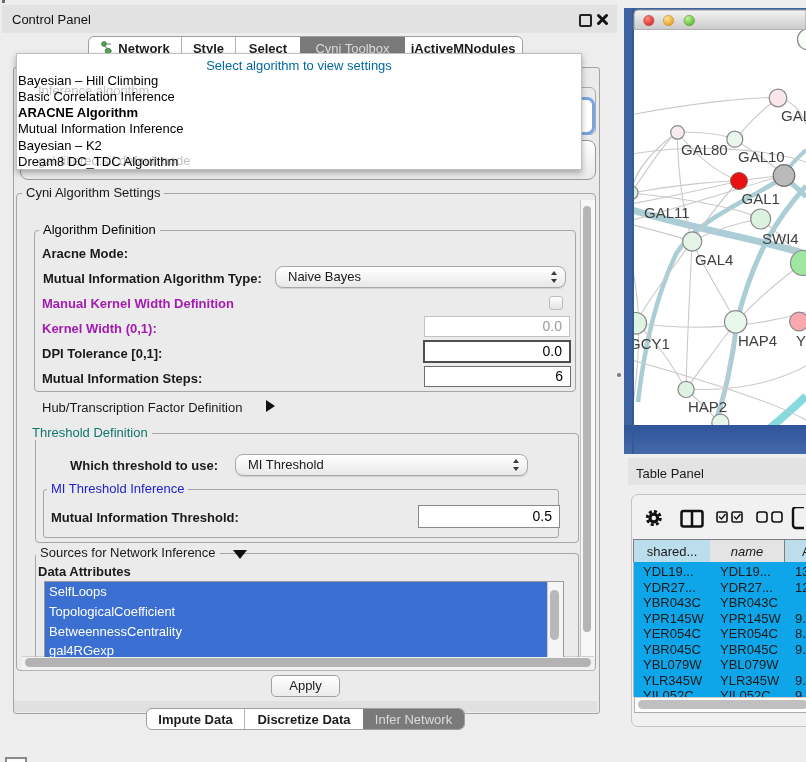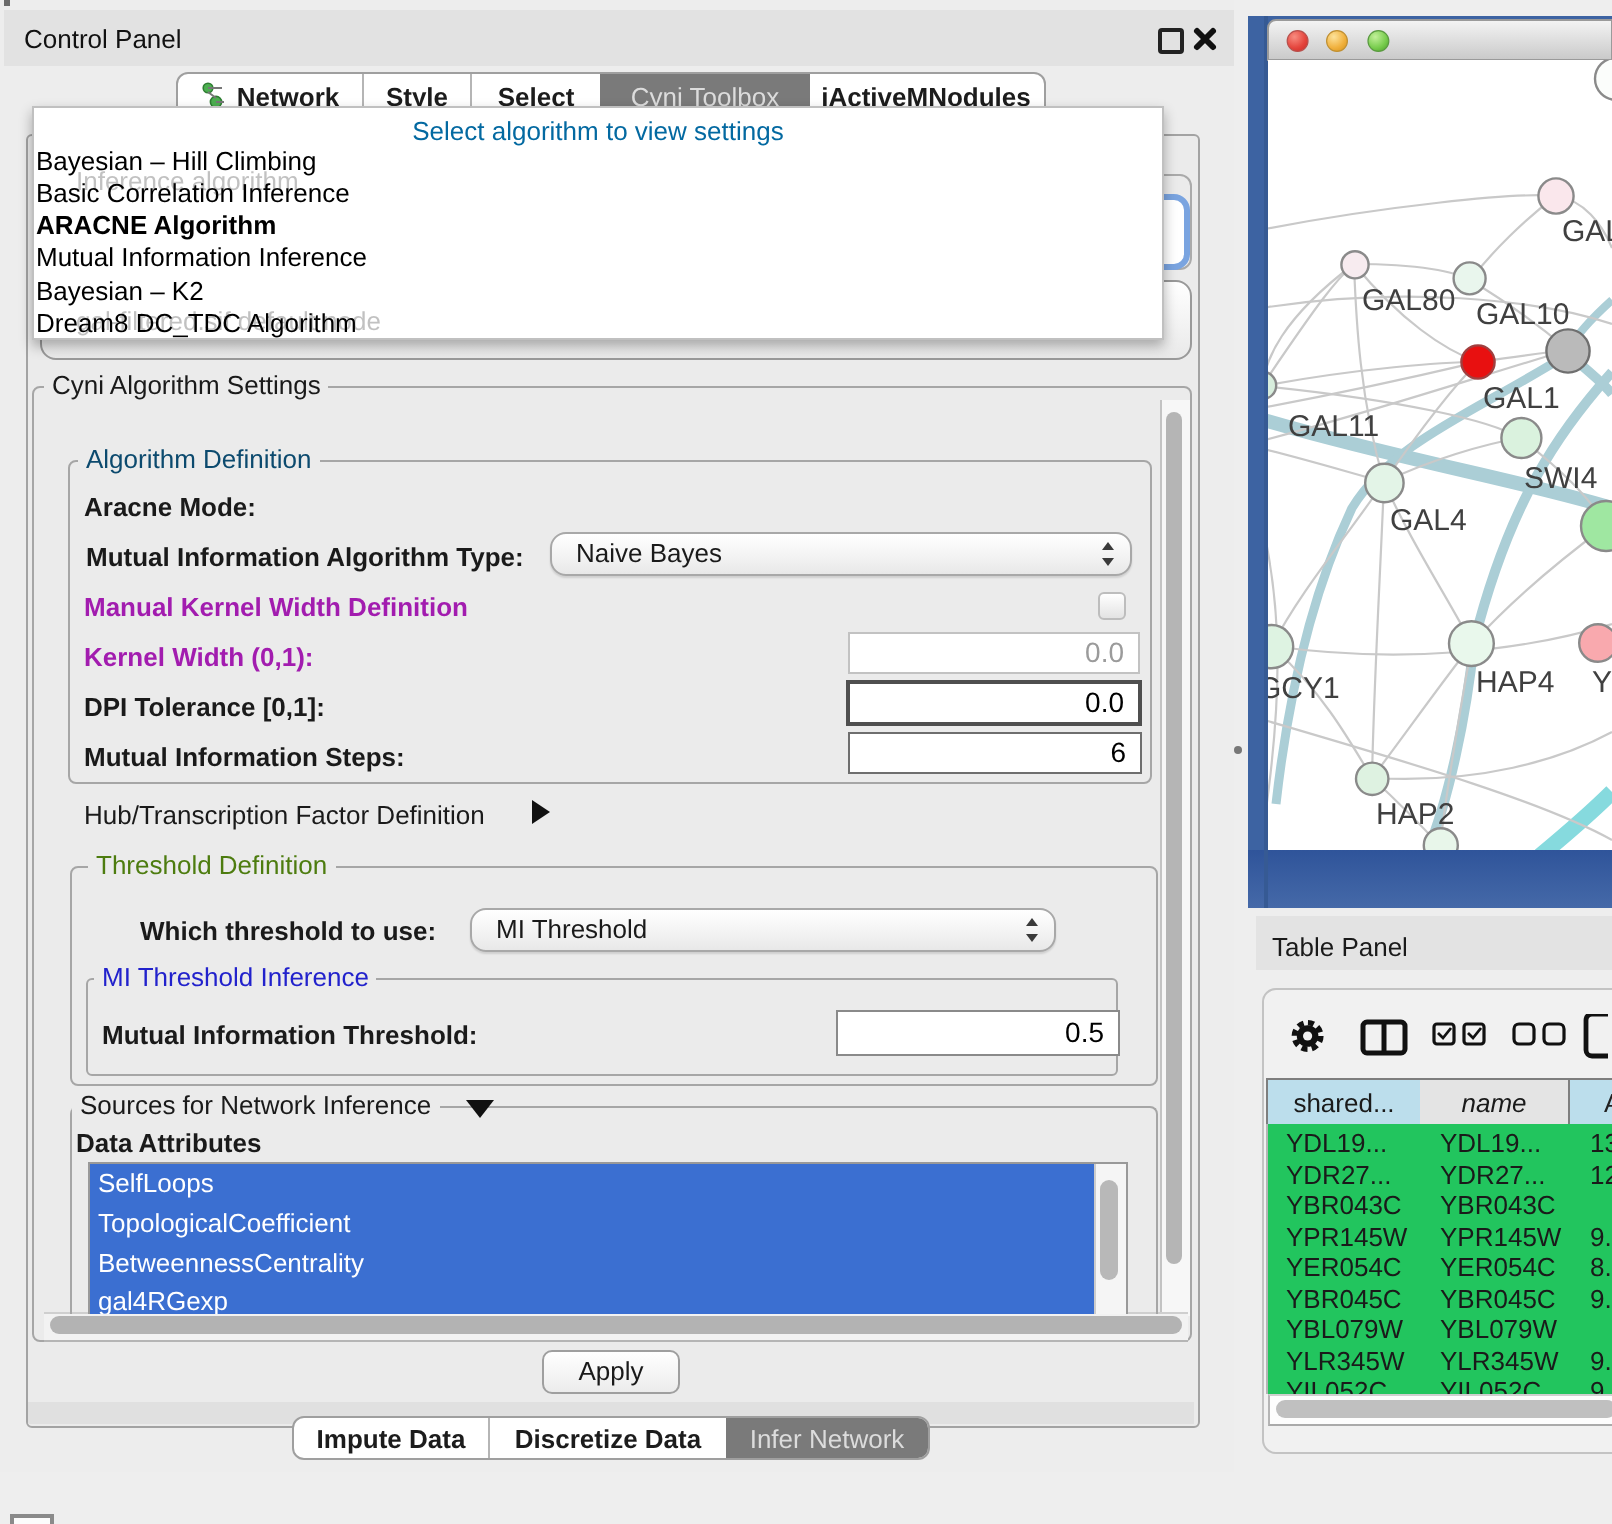--- a/index.html
+++ b/index.html
@@ -61,42 +61,42 @@
 
   <div class="group" style="left:16px;top:193px;width:578px;height:476px;"></div>
   <div class="gtitle" style="left:22px;top:186px;">Cyni Algorithm Settings</div>
 
   <div class="abs" style="left:580px;top:200px;width:14px;height:458px;background:#f7f7f7;border-left:1px solid #c3c3c3;"></div>
   <div class="abs" style="left:583px;top:206px;width:8px;height:426px;background:#b5b5b5;border-radius:4px;"></div>
   <div class="abs" style="left:22px;top:656px;width:572px;height:13px;background:#f2f2f2;border-top:1px solid #cfcfcf;border-bottom:1px solid #b5b5b5;"></div>
   <div class="abs" style="left:25px;top:658px;width:566px;height:9px;background:#b3b3b3;border-radius:5px;"></div>
 
   <div class="group" style="left:34px;top:230px;width:540px;height:160px;"></div>
-  <div class="gtitle" style="left:39px;top:223px;color:#0c4a6e;">Algorithm Definition</div>
+  <div class="gtitle" style="left:39px;top:223px;color:#000000;">Algorithm Definition</div>
 
   <div class="abs lbl b" style="left:42px;top:246px;">Aracne Mode:</div>
   <div class="abs lbl b" style="left:43px;top:271px;">Mutual Information Algorithm Type:</div>
   <div class="combo" style="left:275px;top:266px;width:289px;height:20px;">
     <div class="ctext">Naive Bayes</div>
       <div class="arrows"></div>
   </div>
   <div class="abs lbl b gray" style="left:42px;top:296px;">Manual Kernel Width Definition</div>
   <div class="abs" style="left:549px;top:296px;width:12px;height:12px;border:1px solid #bdbdbd;border-radius:3px;background:linear-gradient(#ffffff,#e3e3e3);"></div>
   <div class="abs lbl b gray" style="left:42px;top:321px;">Kernel Width (0,1):</div>
   <div class="tfield" style="left:424px;top:316px;width:137px;height:19px;border:1px solid #c2c2c2;color:#9b9b9b;">0.0</div>
   <div class="abs lbl b" style="left:42px;top:346px;">DPI Tolerance [0,1]:</div>
   <div class="tfield" style="left:423px;top:340px;width:137px;height:19px;border:2px solid #4f4f4f;color:#000;">0.0</div>
   <div class="abs lbl b" style="left:42px;top:371px;">Mutual Information Steps:</div>
   <div class="tfield" style="left:424px;top:366px;width:138px;height:19px;border:1px solid #6e6e6e;color:#000;">6</div>
 
   <div class="abs lbl" style="left:42px;top:400px;">Hub/Transcription Factor Definition</div>
   <div class="abs" style="left:266px;top:400px;width:0;height:0;border-top:6px solid transparent;border-bottom:6px solid transparent;border-left:9px solid #111;"></div>
 
   <div class="group" style="left:35px;top:433px;width:542px;height:108px;"></div>
-  <div class="gtitle" style="left:44px;top:426px;color:#4d7c0f;">Threshold Definition</div>
+  <div class="gtitle" style="left:28px;top:426px;color:#0f766e;">Threshold Definition</div>
   <div class="abs lbl b" style="left:70px;top:458px;">Which threshold to use:</div>
   <div class="combo" style="left:235px;top:454px;width:291px;height:20px;">
     <div class="ctext">MI Threshold</div>
       <div class="arrows"></div>
   </div>
   <div class="group" style="left:43px;top:489px;width:514px;height:47px;border-radius:3px;"></div>
   <div class="gtitle" style="left:47px;top:482px;color:#2222cc;">MI Threshold Inference</div>
   <div class="abs lbl b" style="left:51px;top:510px;">Mutual Information Threshold:</div>
   <div class="tfield" style="left:418px;top:505px;width:133px;height:21px;line-height:21px;border:1px solid #8a8a8a;color:#000;">0.5</div>
 
@@ -279,21 +279,21 @@
   </svg>
 
   <div class="abs" style="left:633px;top:539px;width:173px;height:23px;border-top:1px solid #7e7e7e;border-bottom:1px solid #7e7e7e;">
     <div class="abs" style="left:0;top:0;width:76px;height:23px;background:#bcdeec;border-left:1px solid #7e7e7e;border-right:1px solid #7e7e7e;text-align:center;line-height:23px;">shared...</div>
     <div class="abs" style="left:77px;top:0;width:74px;height:23px;background:#e4e4e4;border-right:1px solid #7e7e7e;text-align:center;line-height:23px;font-style:italic;">name</div>
     <div class="abs" style="left:152px;top:0;width:30px;height:23px;background:#bcdeec;">
         <span style="position:absolute;left:17px;top:4px;color:#222;">A</span>
       </div>
   </div>
 
-  <div class="abs" style="left:633px;top:562px;width:173px;height:135px;background:#22c55e;border-left:1px solid #b5b5b5;overflow:hidden;font-size:13px;">
+  <div class="abs" style="left:633px;top:562px;width:173px;height:135px;background:#0ea5e9;border-left:1px solid #b5b5b5;overflow:hidden;font-size:13px;">
     <div style="position:absolute;left:9px;top:2px;line-height:15.55px;">YDL19...<br>YDR27...<br>YBR043C<br>YPR145W<br>YER054C<br>YBR045C<br>YBL079W<br>YLR345W<br>YIL052C</div>
     <div style="position:absolute;left:86px;top:2px;line-height:15.55px;">YDL19...<br>YDR27...<br>YBR043C<br>YPR145W<br>YER054C<br>YBR045C<br>YBL079W<br>YLR345W<br>YIL052C</div>
     <div style="position:absolute;left:161px;top:2px;line-height:15.55px;">13<br>12<br><br>9.<br>8.<br>9.<br><br>9.<br>9.</div>
   </div>
 
   <div class="abs" style="left:634px;top:697px;width:172px;height:14px;background:#fdfdfd;border-top:1px solid #cfcfcf;border-bottom:1px solid #aaa;border-left:1px solid #b5b5b5;"></div>
   <div class="abs" style="left:638px;top:700px;width:170px;height:9px;background:#c0c0c0;border-radius:5px;"></div>
 
 </div>
 

